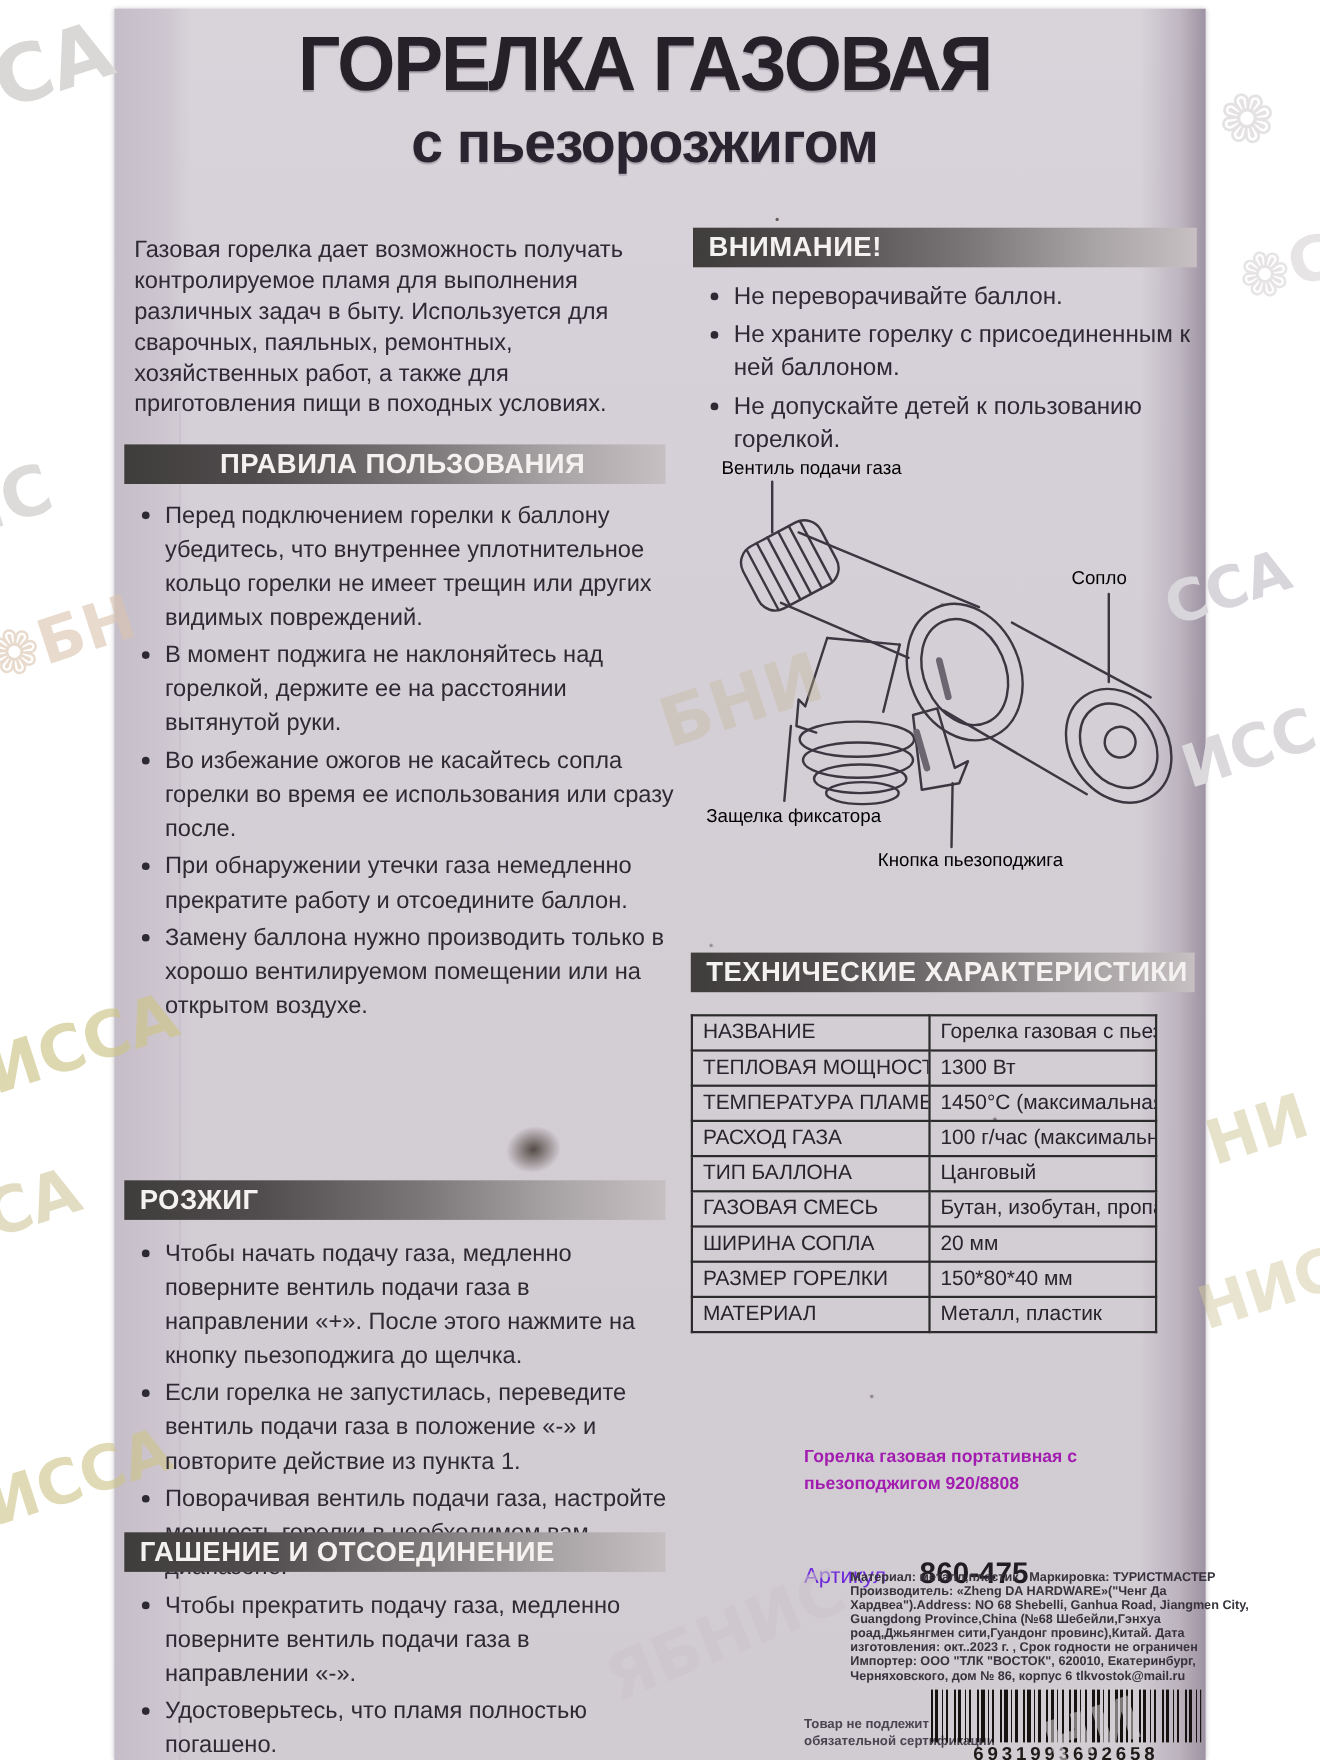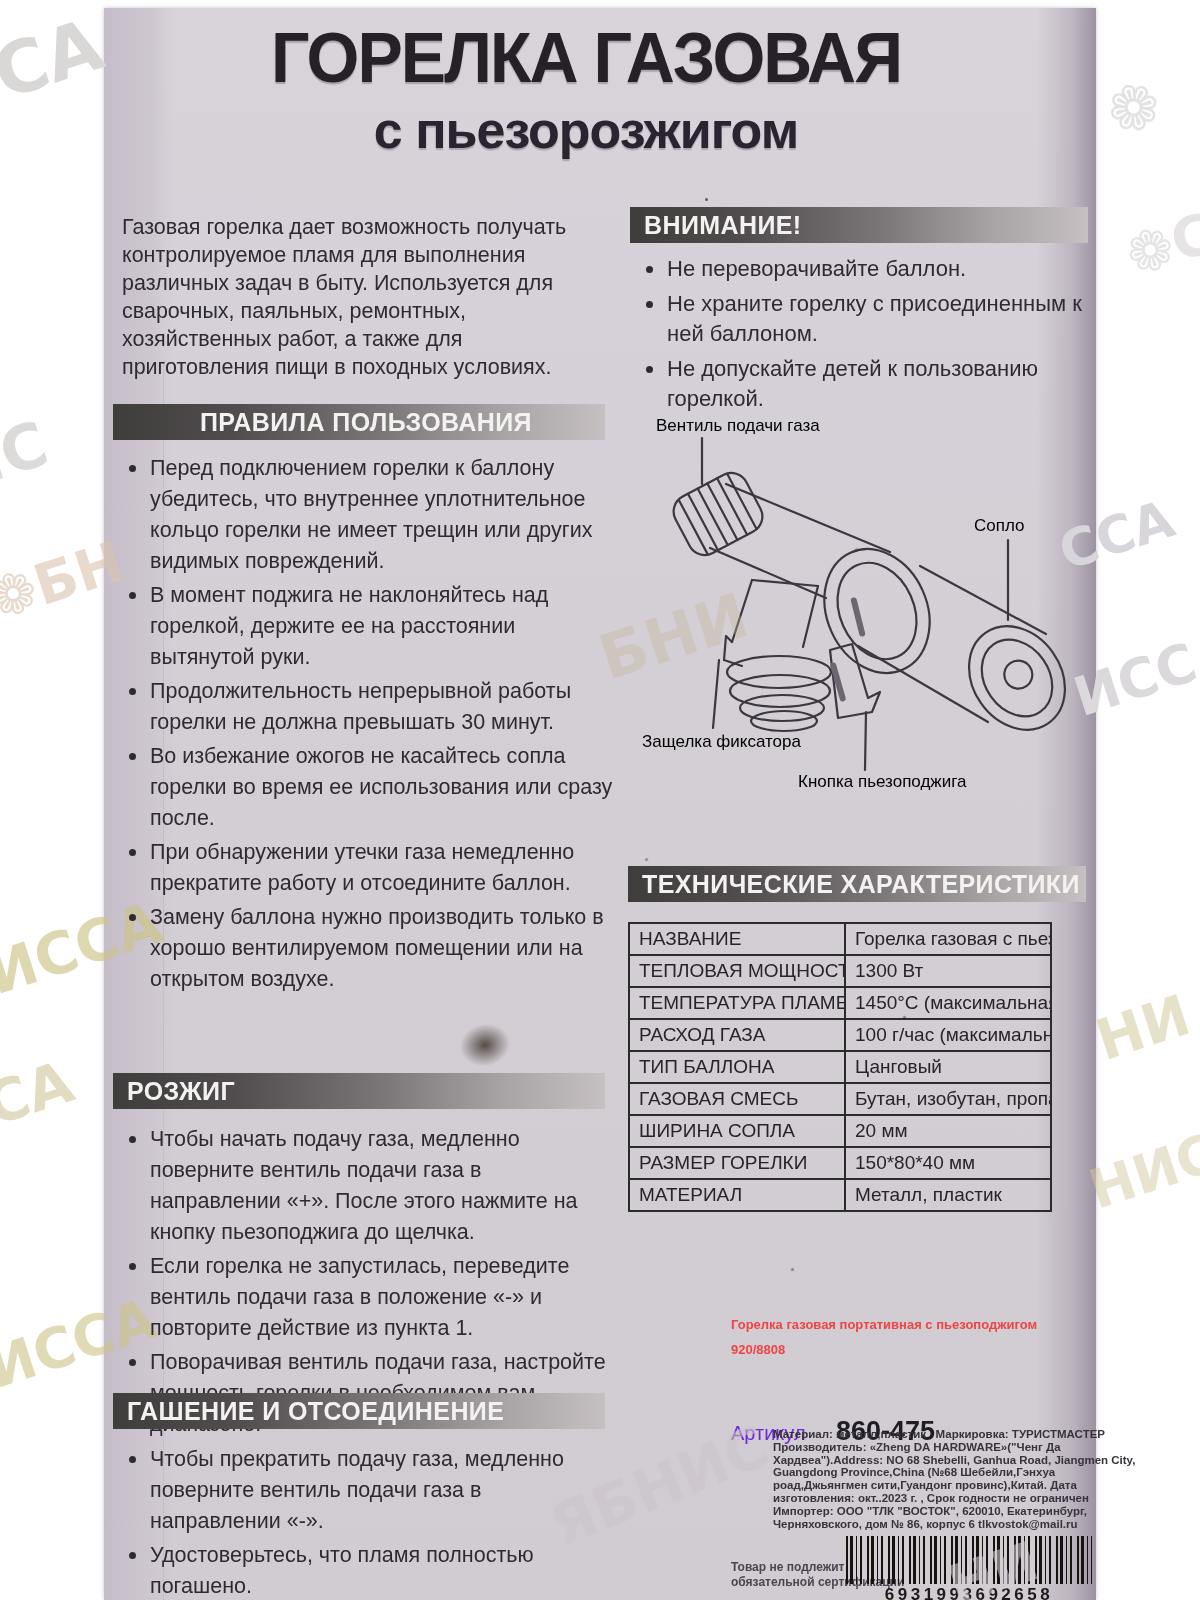--- a/index.html
+++ b/index.html
@@ -47,21 +47,21 @@
   .spec-table{border-collapse:collapse;table-layout:fixed;width:417px;}
   .spec-table td{border:2px solid #2b2b2b;font-size:19px;padding:1px 9px;height:28px;color:#27232c;
                  overflow:hidden;white-space:nowrap;}
   .spec-table td.lbl{width:196px;}
   .spec-table td.val{width:186px;}
   
   .diagram{position:absolute;left:622px;top:398px;width:471px;height:408px;}
   .diagram svg{position:absolute;left:0;top:0;}
   .dlabel{position:absolute;font-size:17px;color:#000000;white-space:nowrap;}
   
-  .pname{position:absolute;left:731px;top:1312px;width:340px;font-size:13px;font-weight:bold;line-height:25px;color:#ef4444;}
+  .pname{position:absolute;left:731px;top:1312px;width:340px;font-size:16px;font-weight:bold;line-height:25px;color:#a21caf;}
   .article{position:absolute;left:731px;top:1392px;width:360px;}
   .article .al{font-size:20px;font-weight:normal;display:inline-block;vertical-align:baseline;color:#6d28d9;margin-top:30px;}
   .article .av{font-size:27px;font-weight:bold;display:inline-block;margin-left:26px;vertical-align:baseline;color:#201c24;}
   .details{position:absolute;left:731px;top:1428px;width:364px;font-size:11.5px;font-weight:bold;line-height:12.8px;color:#37333c;margin-left:42px;}
   .details .l1{display:flex;justify-content:space-between;width:332px;}
   .cert{position:absolute;left:731px;top:1560px;width:180px;font-size:12px;font-weight:bold;line-height:14.5px;color:#4a4550;}
   
   .barcode{position:absolute;left:845px;top:1536px;width:248px;text-align:center;}
   .bars{width:246px;height:48px;margin:0 auto;
     background:repeating-linear-gradient(90deg,#16120f 0 2px,rgba(0,0,0,0) 2px 4px,#16120f 4px 7px,rgba(0,0,0,0) 7px 10px,#16120f 10px 11px,rgba(0,0,0,0) 11px 14px,#16120f 14px 16px,rgba(0,0,0,0) 16px 21px);}
@@ -121,21 +121,20 @@
 <ul class="blist att abs" style="left:636px;top:250px;width:458px;">
     <li>Не переворачивайте баллон.</li>
     <li>Не храните горелку с присоединенным к ней баллоном.</li>
     <li>Не допускайте детей к пользованию горелкой.</li>
   </ul>
 
 <div class="bar" style="left:113px;top:404px;width:492px;text-align:center;">ПРАВИЛА ПОЛЬЗОВАНИЯ</div>
 <ul class="blist abs" style="left:119px;top:449px;width:490px;">
     <li>Перед подключением горелки к баллону убедитесь, что внутреннее уплотнительное кольцо горелки не имеет трещин или других видимых повреждений.</li>
     <li>В момент поджига не наклоняйтесь над горелкой, держите ее на расстоянии вытянутой руки.</li>
-    <li>Продолжительность непрерывной работы горелки не должна превышать 30 минут.</li>
     <li>Во избежание ожогов не касайтесь сопла горелки во время ее использования или сразу после.</li>
     <li>При обнаружении утечки газа немедленно прекратите работу и отсоедините баллон.</li>
     <li>Замену баллона нужно производить только в хорошо вентилируемом помещении или на открытом воздухе.</li>
   </ul>
 
 <div class="diagram">
   <svg width="471" height="408" viewBox="0 0 471 408">
     <g fill="none" stroke="#3b3740" stroke-width="2.2" stroke-linecap="round" stroke-linejoin="round">
 
       <line x1="80" y1="40" x2="80" y2="86"></line>

